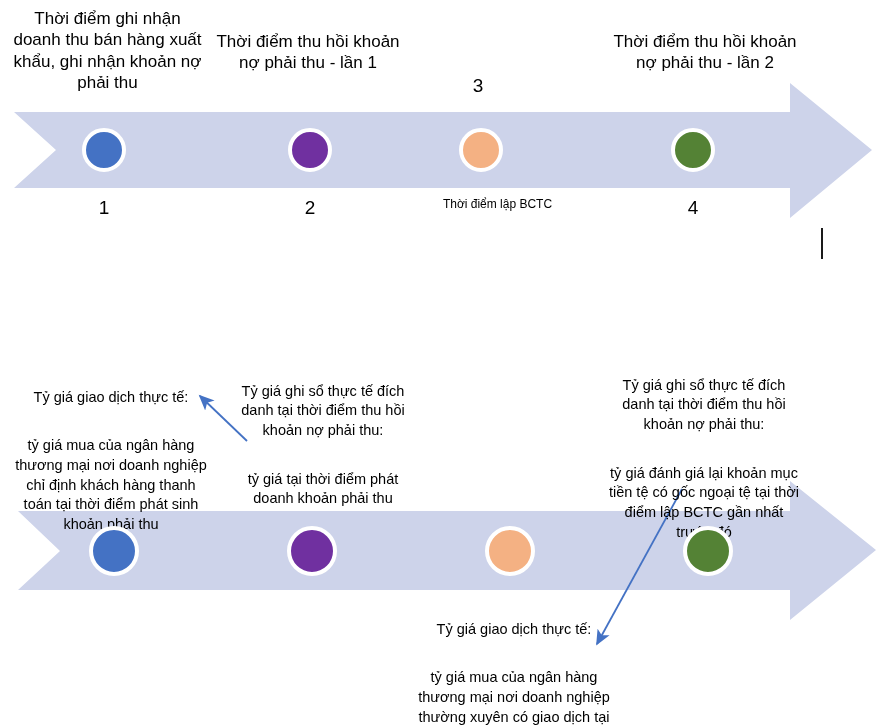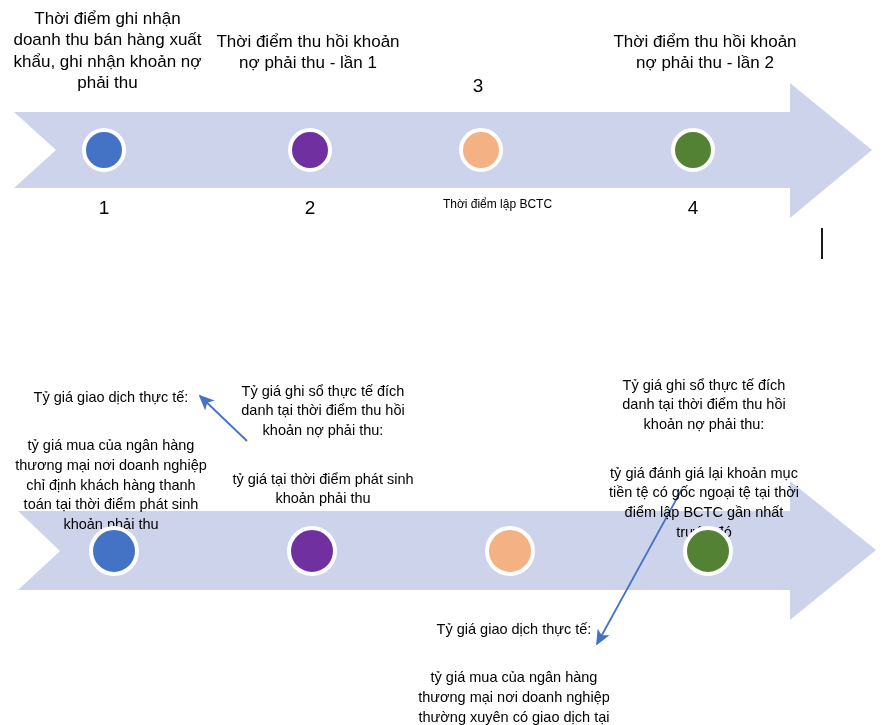--- a/index.html
+++ b/index.html
@@ -113,21 +113,21 @@
 
   <div class="cursor-mark" style="left:821px; top:228px; height:31px;"></div>
 
   <div class="txt callout" style="left:14px; top:368px; width:194px; text-align:center;">
     <p>Tỷ giá giao dịch thực tế:</p>
     <p>tỷ giá mua của ngân hàng thương mại nơi doanh nghiệp chỉ định khách hàng thanh toán tại thời điểm phát sinh khoản phải thu</p>
   </div>
 
   <div class="txt callout" style="left:228px; top:362px; width:190px; text-align:center;">
     <p>Tỷ giá ghi sổ thực tế đích danh tại thời điểm thu hồi khoản nợ phải thu:</p>
-    <p>tỷ giá tại thời điểm phát sinh khoản phải thu</p>
+    <p>tỷ giá tại thời điểm phát doanh khoản phải thu</p>
   </div>
 
   <div class="txt callout" style="left:606px; top:356px; width:196px; text-align:center;">
     <p>Tỷ giá ghi sổ thực tế đích danh tại thời điểm thu hồi khoản nợ phải thu:</p>
     <p>tỷ giá đánh giá lại  khoản mục tiền tệ có gốc ngoại tệ tại thời điểm lập BCTC gần nhất trước đó</p>
   </div>
 
   <div class="txt callout" style="left:411px; top:600px; width:206px; text-align:center;">
     <p>Tỷ giá giao dịch thực tế:</p>
     <p>tỷ giá mua của ngân hàng thương mại nơi doanh nghiệp thường xuyên có giao dịch tại thời điểm lập BCTC</p>

